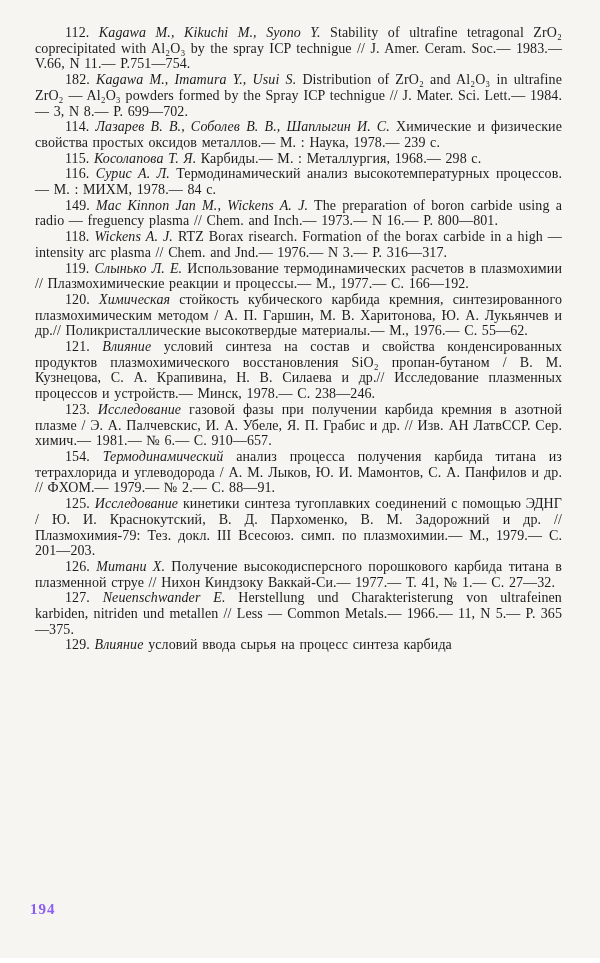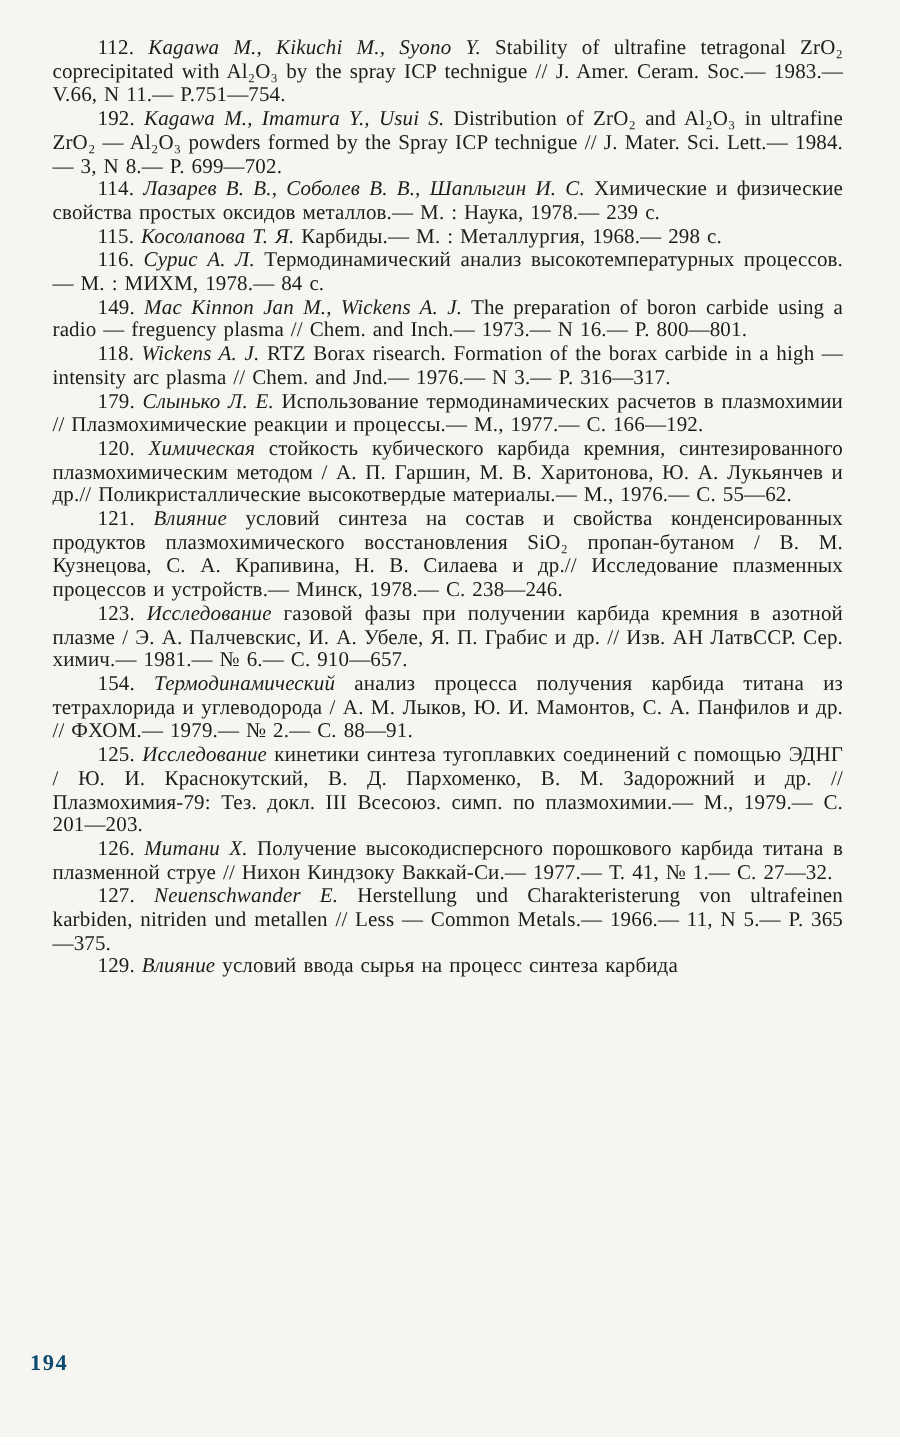--- a/index.html
+++ b/index.html
@@ -38,48 +38,48 @@
     font-style: normal;
   }
   p.ref .lead {
     font-style: italic;
   }
   p.ref .rest {
     font-style: normal;
   }
   .page-number {
     position: absolute;
-    left: 20px;
+    left: 30px;
     top: 901px;
     font-size: 15px;
     font-weight: bold;
     letter-spacing: 1px;
-    color: #0c4a6e;
+    color: #8b5cf6;
   }
 </style>
 </head>
 <body>
 
 <div class="page" style="background: rgb(246, 245, 241); color: rgb(28, 28, 28);">
   <div class="refs">
   <p class="ref"><span class="num">112.</span> <span class="lead">Kagawa M., Kikuchi M., Syono Y.</span> <span class="rest">Stability of ultrafine tetragonal ZrO₂ coprecipitated with Al₂O₃ by the spray ICP technigue // J. Amer. Ceram. Soc.— 1983.— V.66, N 11.— P.751—754.</span></p>
 
-  <p class="ref"><span class="num">192.</span> <span class="lead">Kagawa M., Imamura Y., Usui S.</span> <span class="rest">Distribution of ZrO₂ and Al₂O₃ in ultrafine ZrO₂ — Al₂O₃ powders formed by the Spray ICP technigue // J. Mater. Sci. Lett.— 1984.— 3, N 8.— P. 699—702.</span></p>
+  <p class="ref"><span class="num">182.</span> <span class="lead">Kagawa M., Imamura Y., Usui S.</span> <span class="rest">Distribution of ZrO₂ and Al₂O₃ in ultrafine ZrO₂ — Al₂O₃ powders formed by the Spray ICP technigue // J. Mater. Sci. Lett.— 1984.— 3, N 8.— P. 699—702.</span></p>
 
   <p class="ref"><span class="num">114.</span> <span class="lead">Лазарев В. В., Соболев В. В., Шаплыгин И. С.</span> <span class="rest">Химические и физические свойства простых оксидов металлов.— М. : Наука, 1978.— 239 с.</span></p>
 
   <p class="ref"><span class="num">115.</span> <span class="lead">Косолапова Т. Я.</span> <span class="rest">Карбиды.— М. : Металлургия, 1968.— 298 с.</span></p>
 
   <p class="ref"><span class="num">116.</span> <span class="lead">Сурис А. Л.</span> <span class="rest">Термодинамический анализ высокотемпературных процессов.— М. : МИХМ, 1978.— 84 с.</span></p>
 
   <p class="ref"><span class="num">149.</span> <span class="lead">Mac Kinnon Jan M., Wickens A. J.</span> <span class="rest">The preparation of boron carbide using a radio — freguency plasma // Chem. and Inch.— 1973.— N 16.— P. 800—801.</span></p>
 
   <p class="ref"><span class="num">118.</span> <span class="lead">Wickens A. J.</span> <span class="rest">RTZ Borax risearch. Formation of the borax carbide in a high — intensity arc plasma // Chem. and Jnd.— 1976.— N 3.— P. 316—317.</span></p>
 
-  <p class="ref"><span class="num">179.</span> <span class="lead">Слынько Л. Е.</span> <span class="rest">Использование термодинамических расчетов в плазмохимии // Плазмохимические реакции и процессы.— М., 1977.— С. 166—192.</span></p>
+  <p class="ref"><span class="num">119.</span> <span class="lead">Слынько Л. Е.</span> <span class="rest">Использование термодинамических расчетов в плазмохимии // Плазмохимические реакции и процессы.— М., 1977.— С. 166—192.</span></p>
 
   <p class="ref"><span class="num">120.</span> <span class="lead">Химическая</span> <span class="rest">стойкость кубического карбида кремния, синтезированного плазмохимическим методом / А. П. Гаршин, М. В. Харитонова, Ю. А. Лукьянчев и др.// Поликристаллические высокотвердые материалы.— М., 1976.— С. 55—62.</span></p>
 
   <p class="ref"><span class="num">121.</span> <span class="lead">Влияние</span> <span class="rest">условий синтеза на состав и свойства конденсированных продуктов плазмохимического восстановления SiO₂ пропан-бутаном / В. М. Кузнецова, С. А. Крапивина, Н. В. Силаева и др.// Исследование плазменных процессов и устройств.— Минск, 1978.— С. 238—246.</span></p>
 
 
   <p class="ref"><span class="num">123.</span> <span class="lead">Исследование</span> <span class="rest">газовой фазы при получении карбида кремния в азотной плазме / Э. А. Палчевскис, И. А. Убеле, Я. П. Грабис и др. // Изв. АН ЛатвССР. Сер. химич.— 1981.— № 6.— С. 910—657.</span></p>
 
   <p class="ref"><span class="num">154.</span> <span class="lead">Термодинамический</span> <span class="rest">анализ процесса получения карбида титана из тетрахлорида и углеводорода / А. М. Лыков, Ю. И. Мамонтов, С. А. Панфилов и др. // ФХОМ.— 1979.— № 2.— С. 88—91.</span></p>
 

